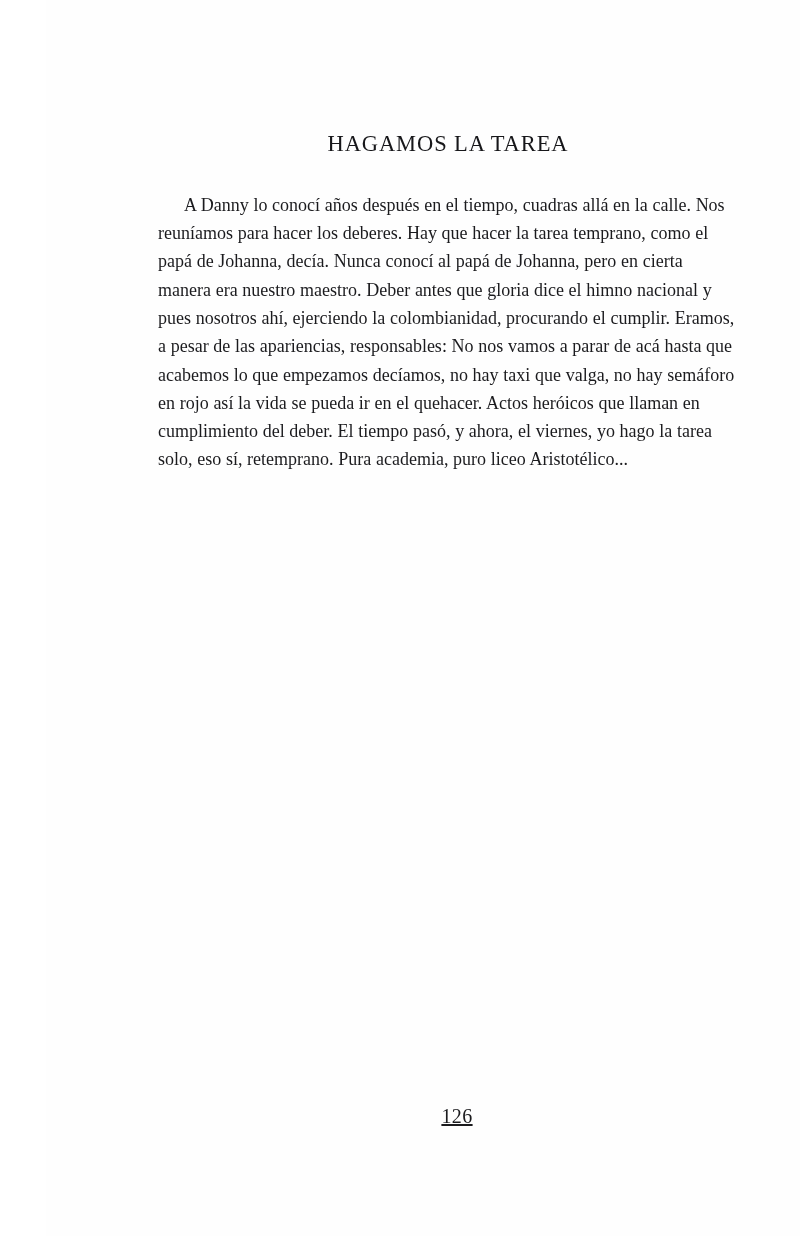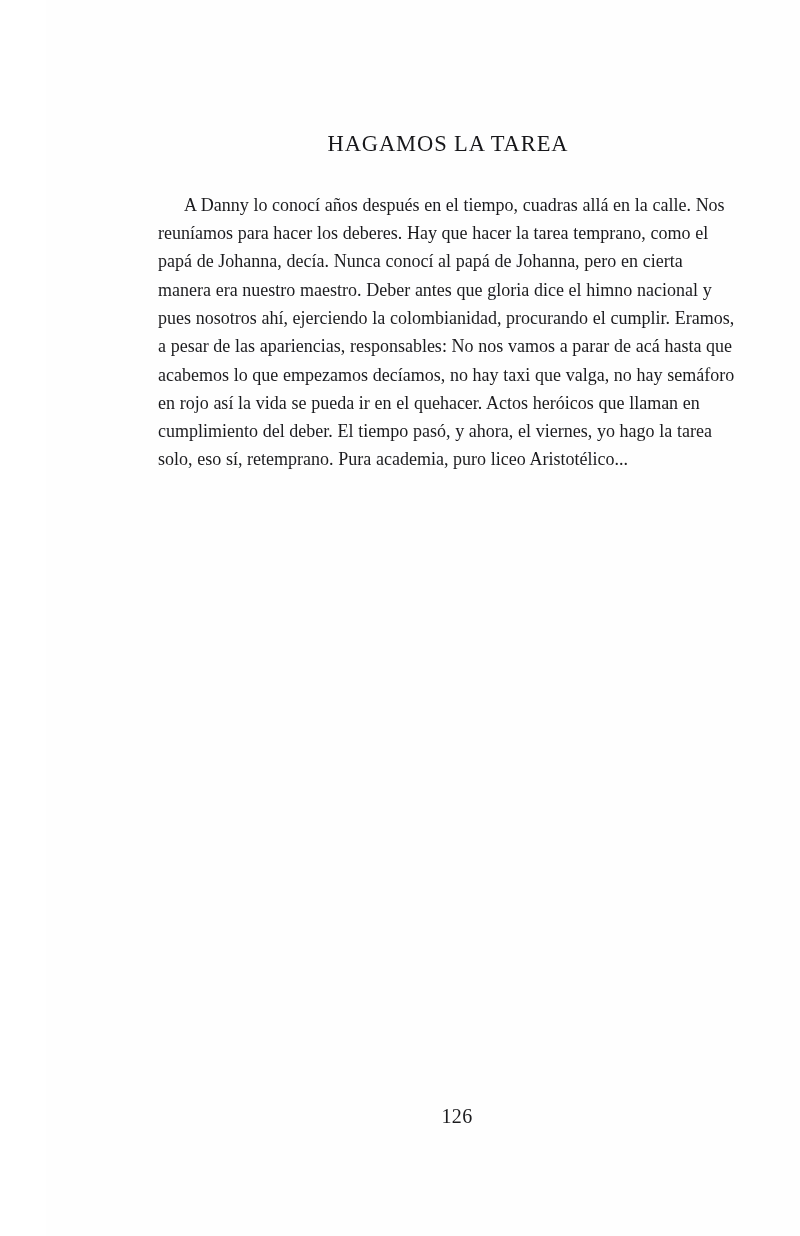--- a/index.html
+++ b/index.html
@@ -71,20 +71,21 @@
     text-align: center;
     font-size: 20px;
     line-height: 1;
     color: #1b1b1e;
     letter-spacing: 0.4px;
   }
 
   .folio-inner {
     display: inline-block;
     transform: translateX(11px);
+    text-decoration: underline;
   }
 </style>
 </head>
 <body>
 
 <div class="page">
 
   <div class="text-block">
 
     <h1 class="chapter-title">HAGAMOS LA TAREA</h1>

